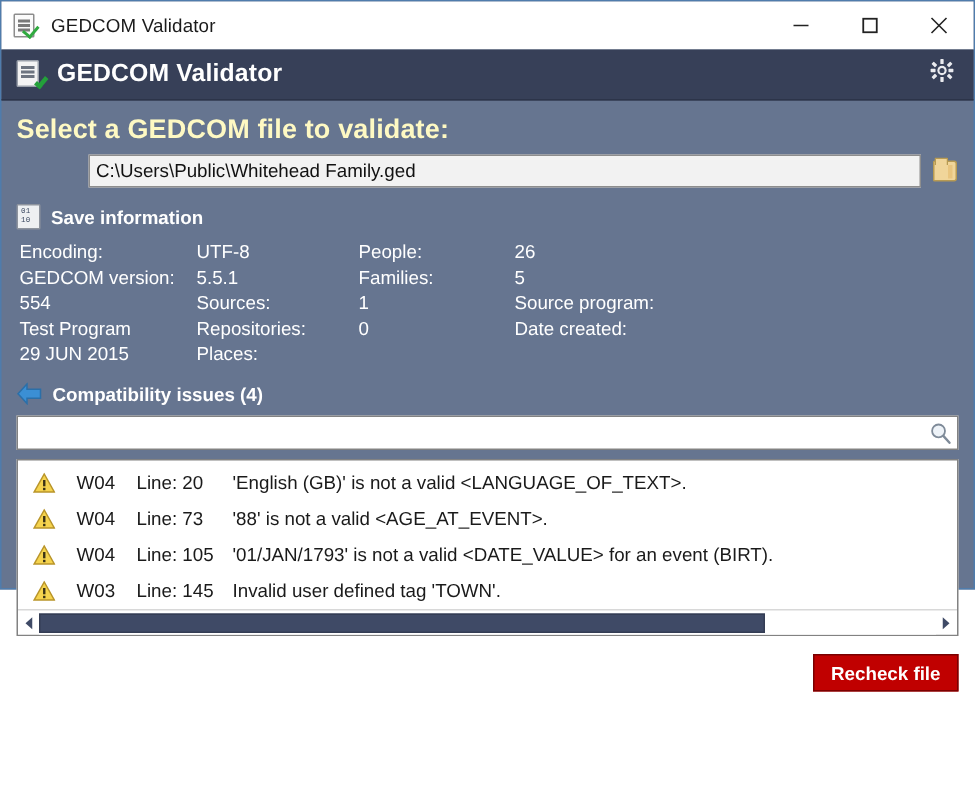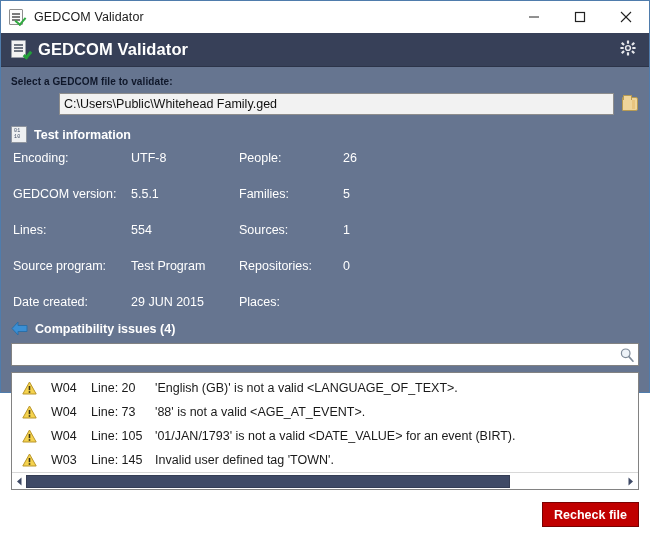--- a/index.html
+++ b/index.html
@@ -81,21 +81,21 @@
     margin-left: 9px; letter-spacing: .1px;
   }
   .gear { margin-left: auto; margin-right: 13px; }
   
   .body-area {
     flex: 1; padding: 9px 10px 0 10px;
     display: flex; flex-direction: column;
     color: #ffffff;
   }
   .label-select {
-    font-size: 10px; font-weight: bold; color: #0f172a;
+    font-size: 18px; font-weight: bold; color: #fef9c3;
     margin-bottom: 6px; letter-spacing: .1px;
   }
   .path-row { display: flex; align-items: center; gap: 6px; padding-left: 48px; }
   .path-input {
     flex: 1; height: 22px; background: #f2f2f2;
     border: 1px solid #8d8d8d;
     font-family: "Liberation Sans", sans-serif;
     font-size: 12.5px; color: #111; padding: 0 4px;
     line-height: 20px;
   }
@@ -134,21 +134,21 @@
     line-height: 5.5px; padding: 2px 0 0 2px; letter-spacing: .2px;
     overflow: hidden;
   }
   .ico-arrow {
     width: 17px; height: 15px; position: relative; flex: 0 0 17px;
   }
   
   .info-grid {
     display: grid;
     grid-template-columns: 118px 108px 104px auto;
-    row-gap: 20px;
+    row-gap: 1px;
     font-size: 12.5px; color: #ffffff;
     margin-left: 2px;
   }
   .info-grid div { line-height: 16px; white-space: nowrap; }
   
   .search-box {
     height: 23px; background: #ffffff;
     border: 1px solid #828282;
     display: flex; align-items: center;
     padding: 0 3px 0 4px;
@@ -267,35 +267,34 @@
 
     <div class="path-row">
       <input class="path-input" type="text" value="C:\Users\Public\Whitehead Family.ged" style="">
       <span class="folder-btn">
         <span class="folder-ico"></span>
       </span>
     </div>
 
     <div class="section-head">
       <span class="ico-fileinfo">01<br>10</span>
-      <span class="stitle">Test information</span>
+      <span class="stitle">Save information</span>
     </div>
 
     <div class="info-grid">
       <div>Encoding:</div>
       <div>UTF-8</div>
       <div>People:</div>
       <div>26</div>
 
       <div>GEDCOM version:</div>
       <div>5.5.1</div>
       <div>Families:</div>
       <div>5</div>
 
-      <div>Lines:</div>
       <div>554</div>
       <div>Sources:</div>
       <div>1</div>
 
       <div>Source program:</div>
       <div>Test Program</div>
       <div>Repositories:</div>
       <div>0</div>
 
       <div>Date created:</div>

